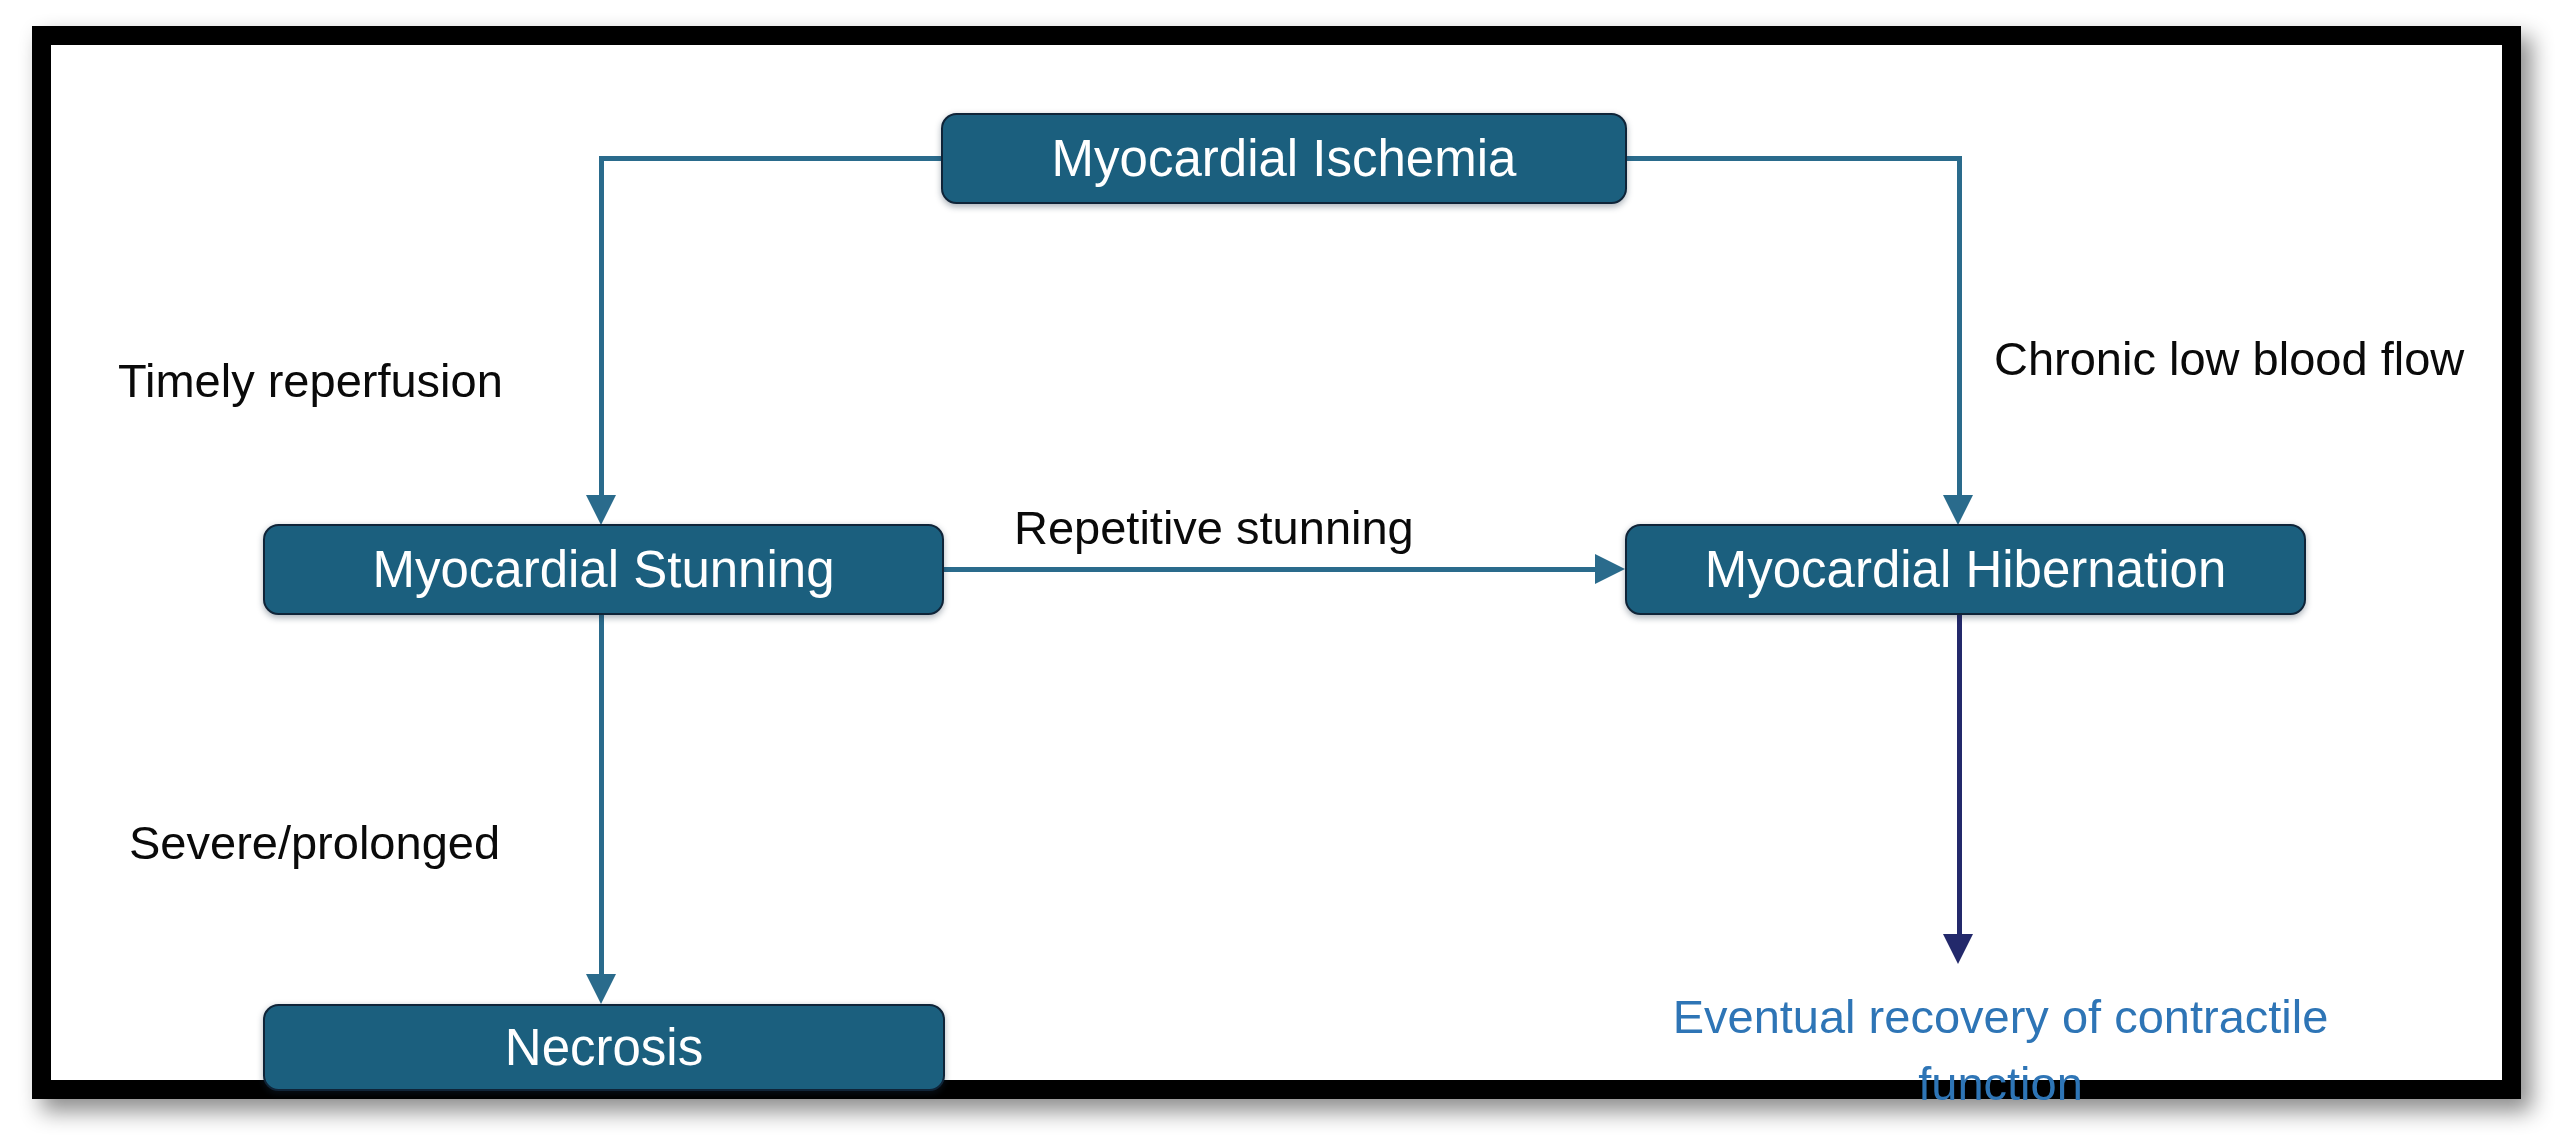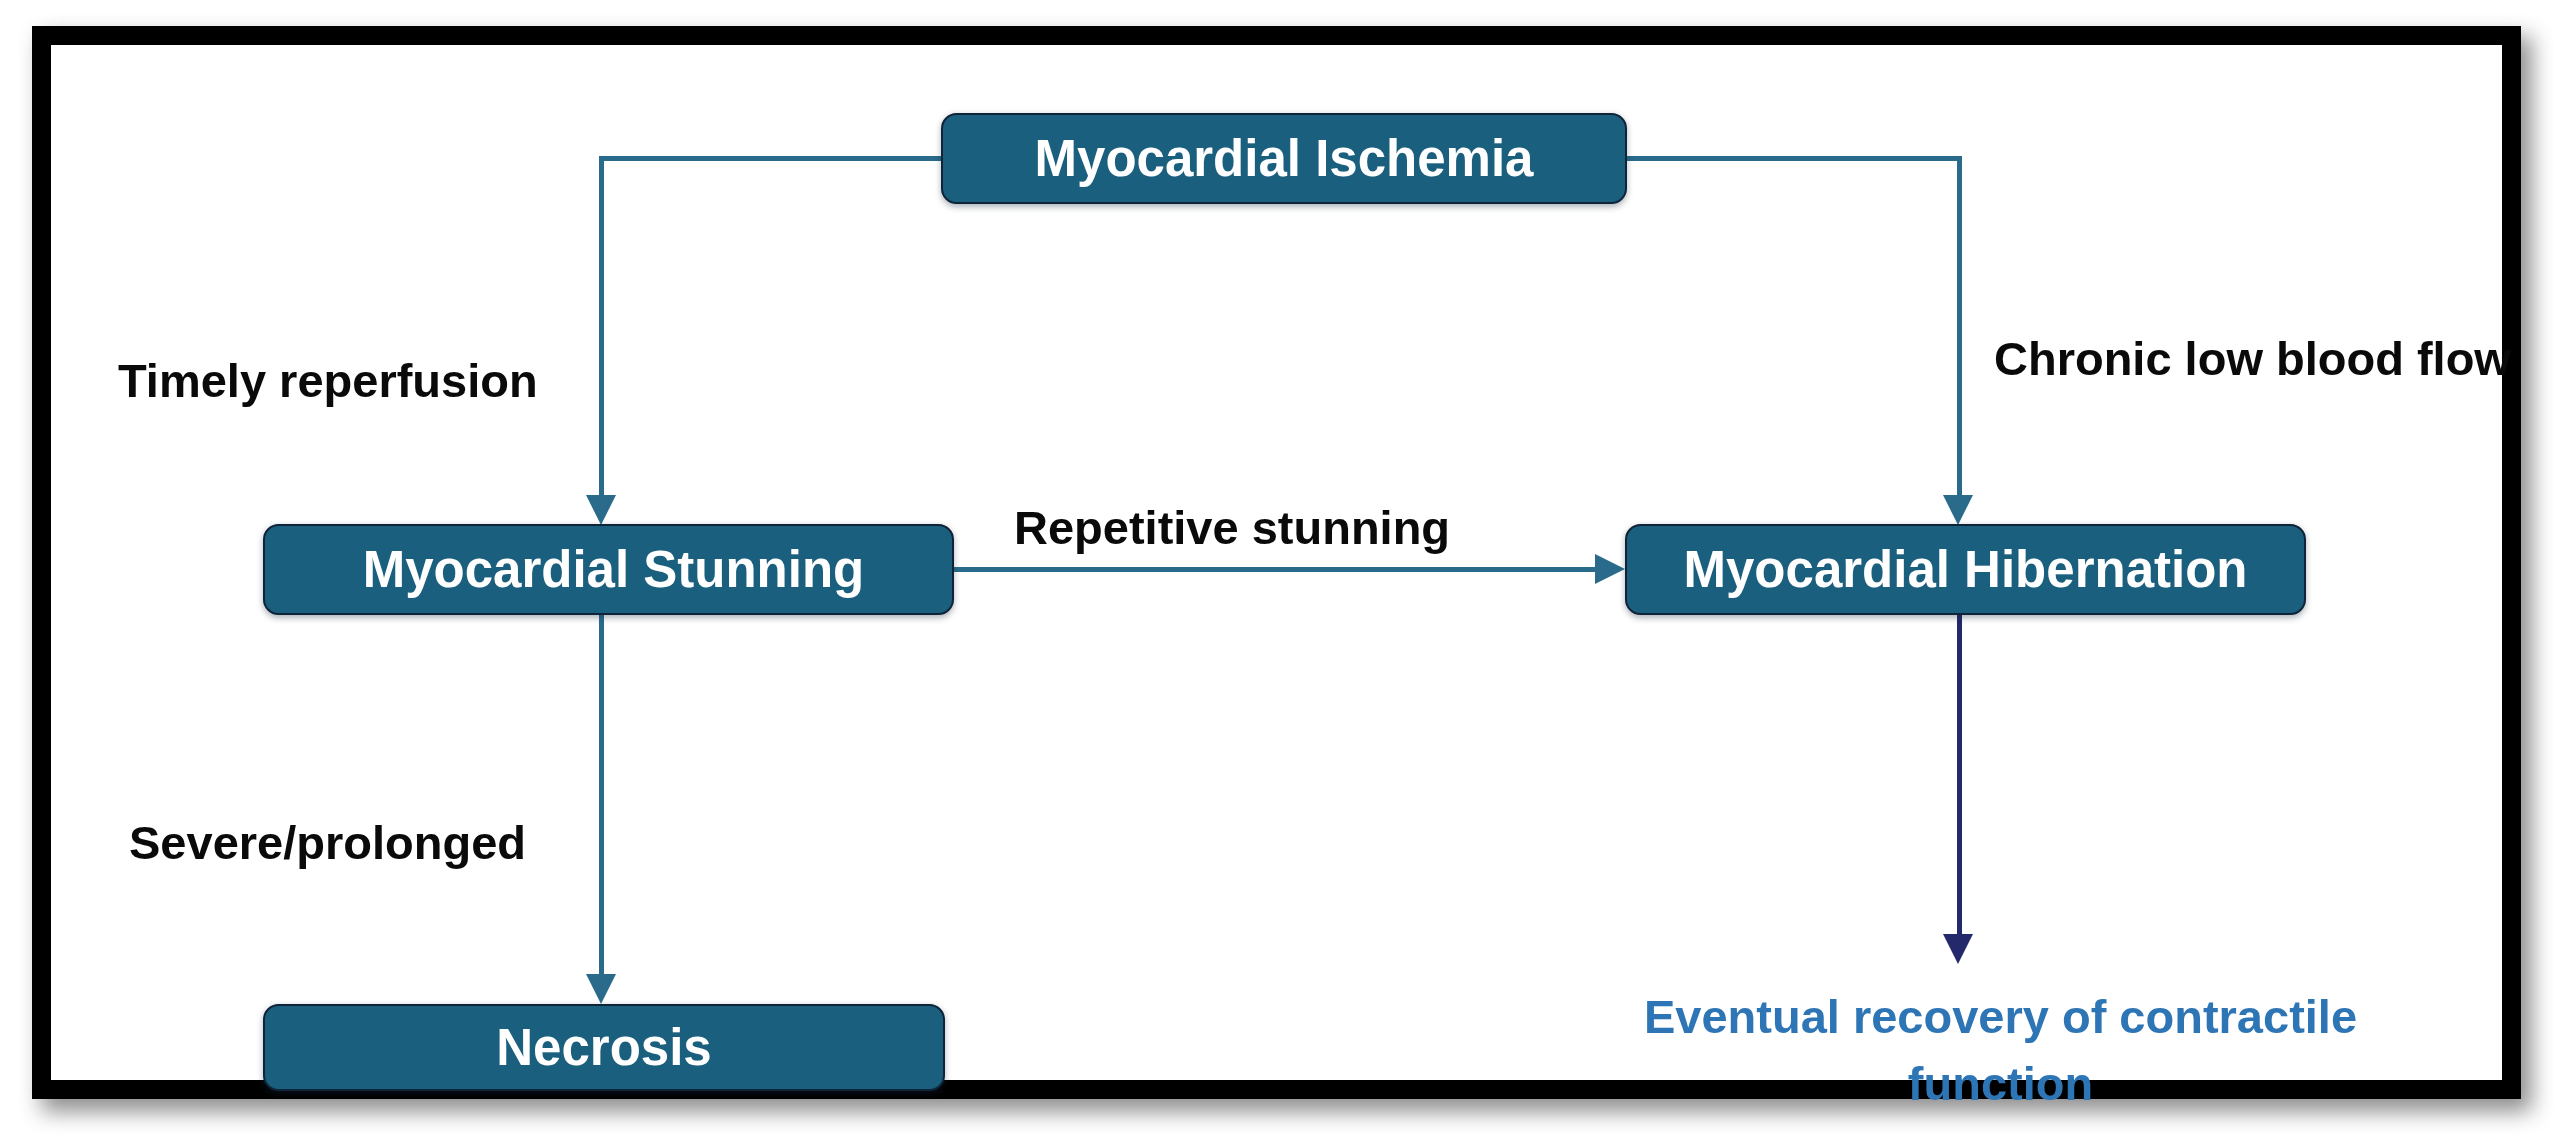--- a/index.html
+++ b/index.html
@@ -9,21 +9,20 @@
     width: 2576px;
     height: 1144px;
     overflow: hidden;
     font-family: "Liberation Sans", sans-serif;
   }
   .stage {
     position: relative;
     width: 2576px;
     height: 1144px;
     background: #ffffff;
-    font-weight: bold;
   }
   
   .frame {
     position: absolute;
     left: 32px;
     top: 26px;
     width: 2451px;
     height: 1035px;
     border: 19px solid var(--frame, #000);
     background: #ffffff;
@@ -38,21 +37,21 @@
     color: var(--node-text, #fff);
     font-size: 51px;
     display: flex;
     align-items: center;
     justify-content: center;
     text-align: center;
     box-shadow: 0 2.8px 6.3px rgba(20,40,60,0.35);
     white-space: nowrap;
   }
   .node-ischemia    { left: 890px; top: 68px;   width: 682px; height: 87px; }
-  .node-stunning    { left: 212px;  top: 479px;  width: 677px; height: 87px; padding-left: 10px; }
+  .node-stunning    { left: 212px;  top: 479px;  width: 677px; height: 87px; }
   .node-hibernation { left: 1574px; top: 479px;  width: 677px; height: 87px; }
   .node-necrosis    { left: 212px;  top: 959px; width: 678px; height: 83px; }
 
   
   .seg { position: absolute; background: var(--teal-arrow, #2A6B8C); }
   .seg.navy { background: var(--navy-arrow, #23296B); }
 
   .seg-left-h  { left: 550px;  top: 111px; width: 340px; height: 5px; }
   .seg-left-v  { left: 548px;  top: 111px; width: 5px;  height: 340px; }
   .seg-right-h { left: 1572px; top: 111px; width: 336px; height: 5px; }

